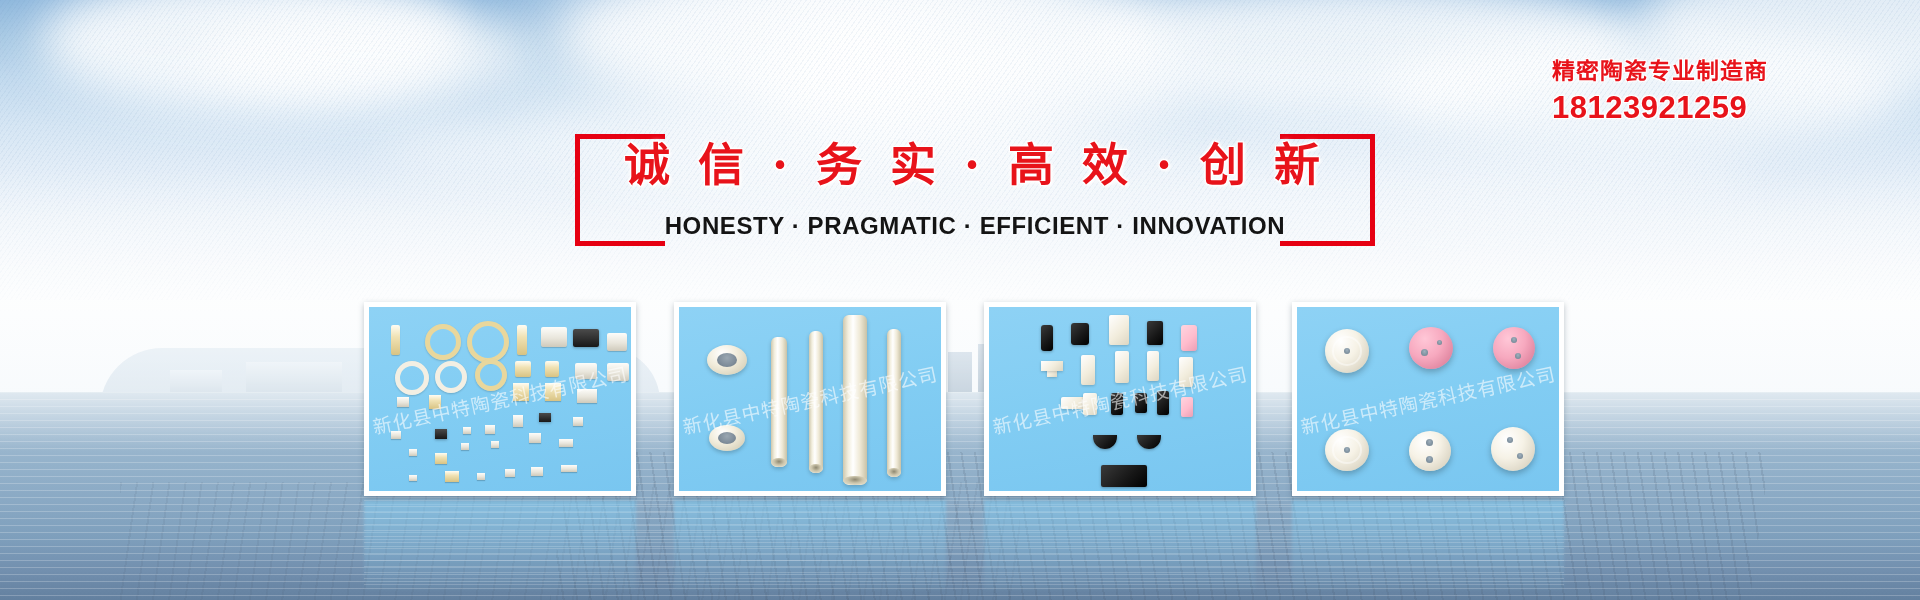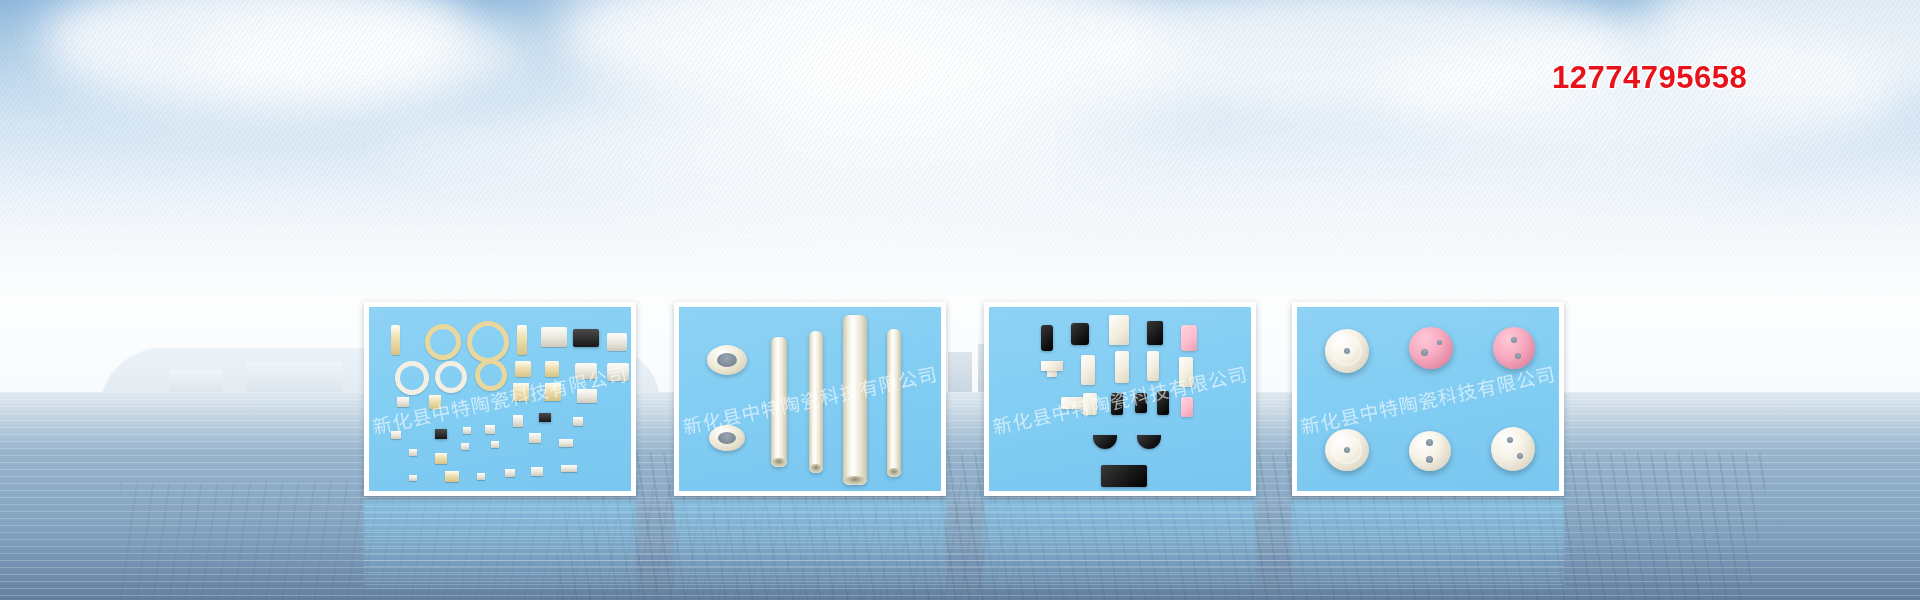--- a/index.html
+++ b/index.html
@@ -305,23 +305,34 @@
   </div>
 
   <div class="reflections">
     <div class="refl"></div>
     <div class="refl"></div>
     <div class="refl"></div>
     <div class="refl"></div>
     <div class="refl-streaks"></div>
   </div>
 
+  <div class="slogan">
+    <div class="brk brk-l-v"></div>
+    <div class="brk brk-l-t"></div>
+    <div class="brk brk-l-b"></div>
+    <div class="brk brk-r-v"></div>
+    <div class="brk brk-r-t"></div>
+    <div class="brk brk-r-b"></div>
+    <div class="slogan-cn">诚 信 · 务 实 · 高 效 · 创 新</div>
+    <div class="slogan-en">HONESTY · PRAGMATIC · EFFICIENT · INNOVATION</div>
+  </div>
 
   <div class="contact">
-    <div class="contact-line contact-phone">12774795658</div>
+    <div class="contact-line contact-tagline">精密陶瓷专业制造商</div>
+    <div class="contact-line contact-phone">18123921259</div>
   </div>
 
   <div class="panels">
 
     <div class="panel">
       <div class="panel-inner">
         <div class="part chip gold" style="left:22px;top:18px;width:9px;height:30px;border-radius:2px;"></div>
         <div class="part ring gold" style="left:56px;top:17px;width:26px;height:26px;"></div>
         <div class="part ring gold" style="left:98px;top:14px;width:32px;height:32px;"></div>
         <div class="part chip gold" style="left:148px;top:18px;width:10px;height:30px;border-radius:2px;"></div>

